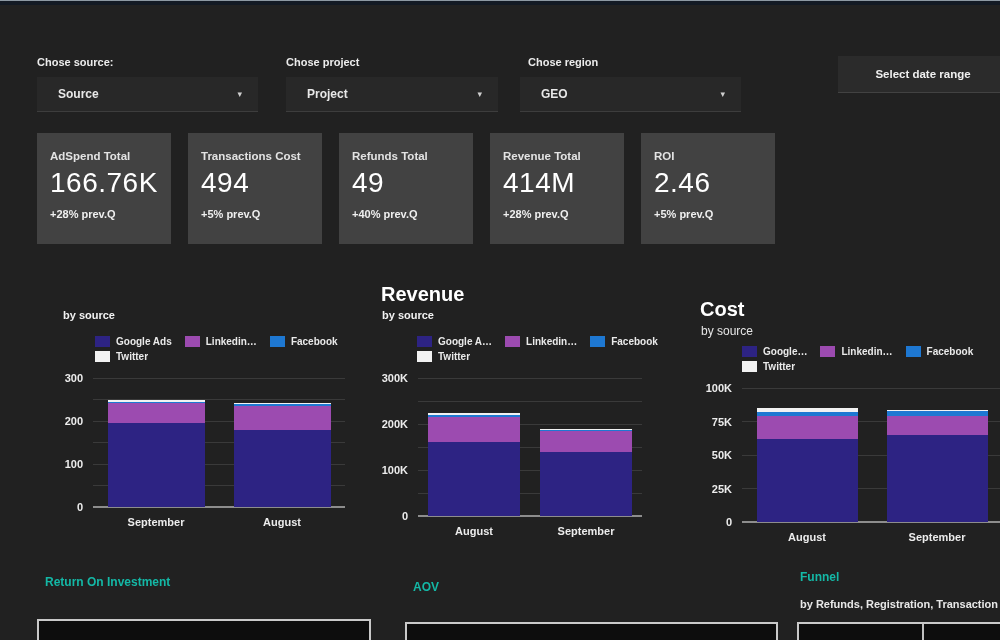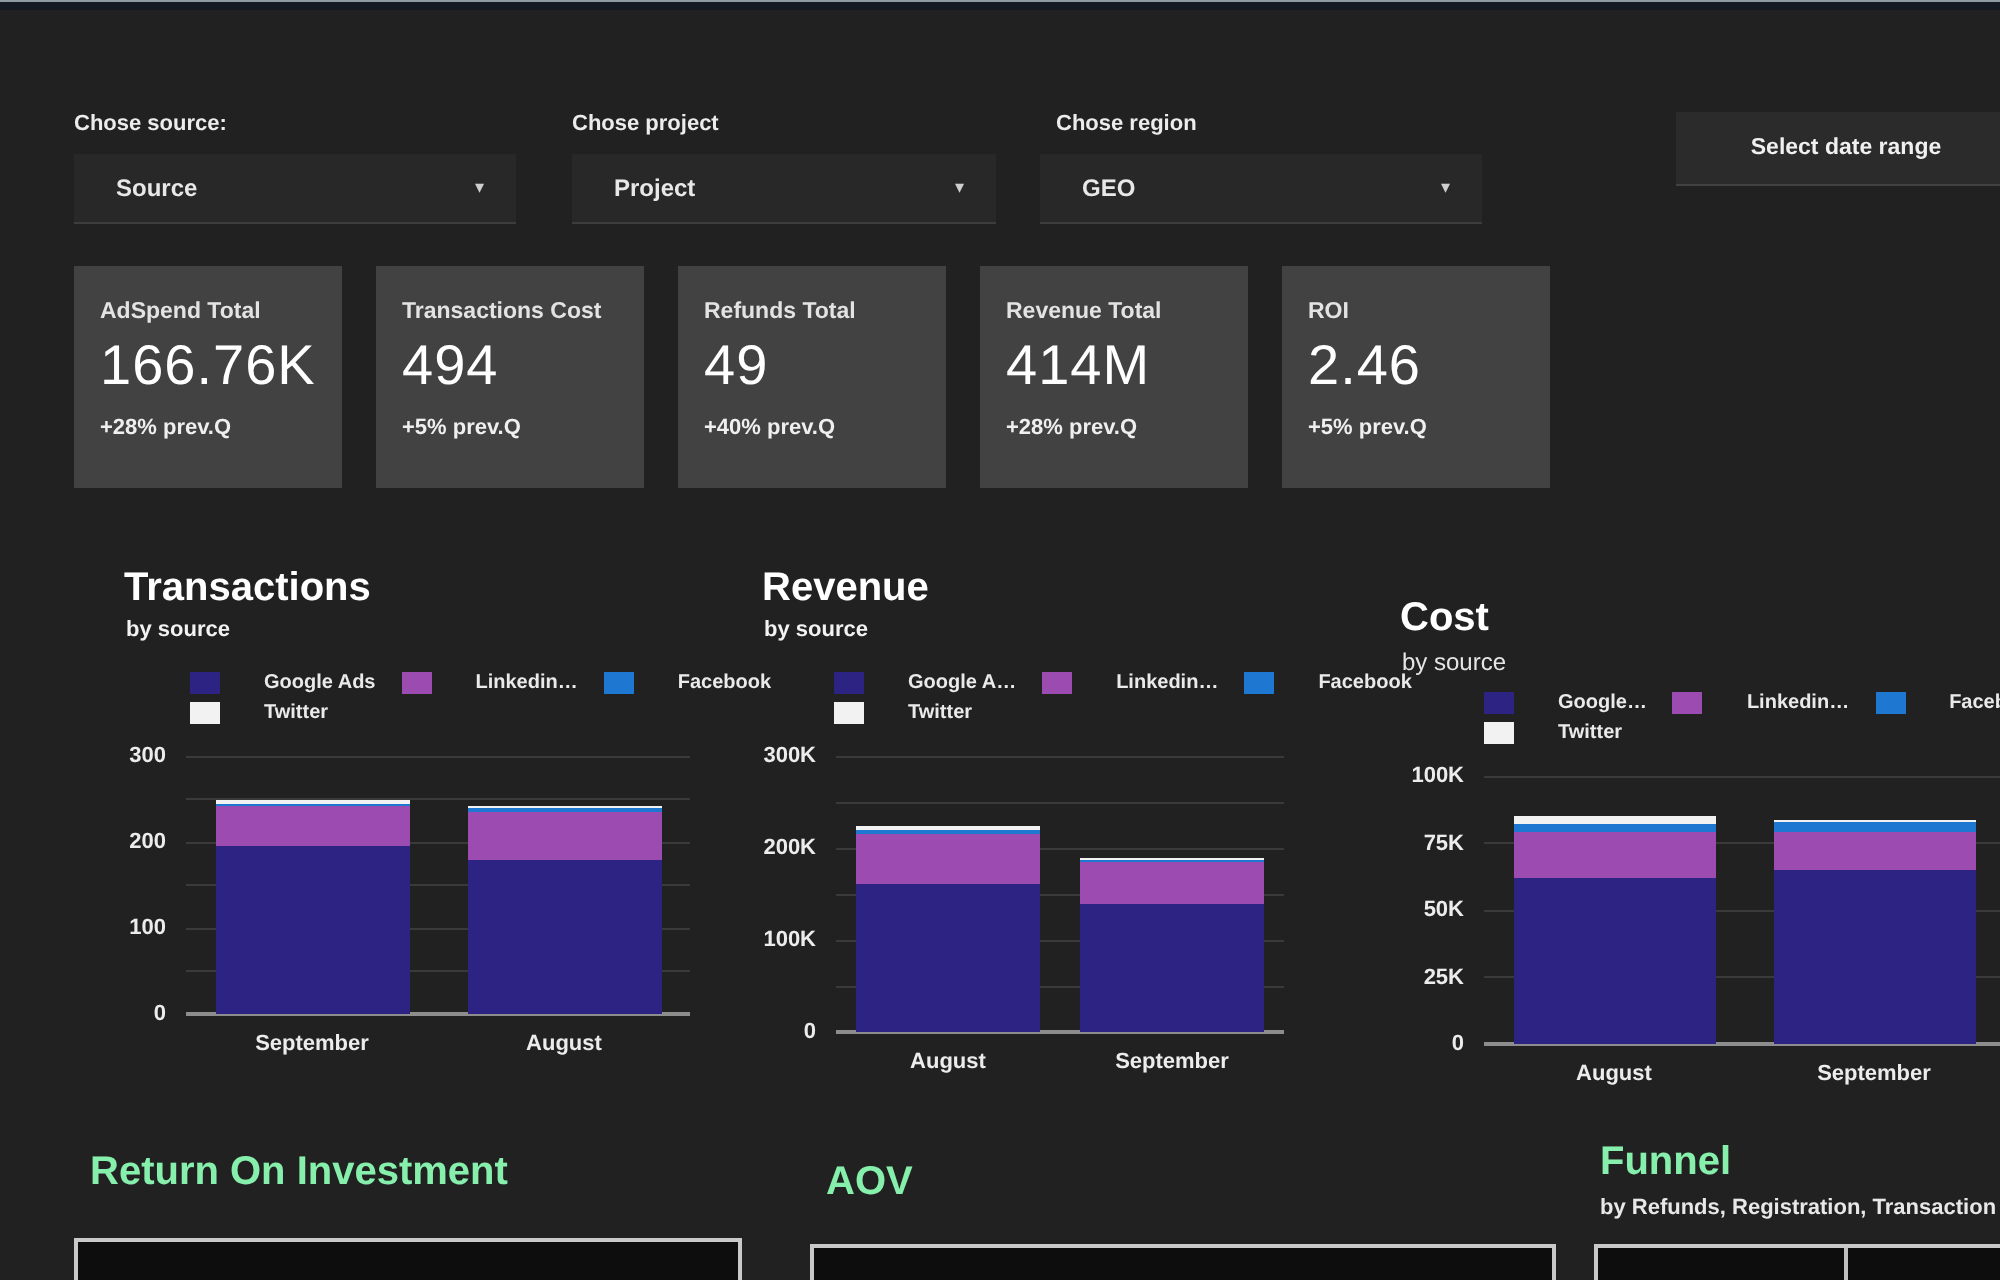--- a/index.html
+++ b/index.html
@@ -24,31 +24,31 @@
   .kpi .t{font-size:11.5px;font-weight:bold;color:#e3e3e3;}
   .kpi .v{font-size:28px;font-weight:400;color:#fff;margin-top:5px;letter-spacing:.5px;}
   .kpi .d{font-size:11px;font-weight:bold;color:#efefef;margin-top:9px;}
   
   .chart{position:absolute;}
   .c-title{position:absolute;left:0;top:5px;font-size:20px;font-weight:bold;color:#fff;white-space:nowrap;}
   .c-sub{position:absolute;left:1px;top:31px;font-size:11px;font-weight:bold;color:#f2f2f2;}
   .chart.sub-normal .c-sub{font-weight:400;font-size:12px;color:#e6e6e6;}
   .legend{position:absolute;}
   .lg-row{display:flex;gap:13px;margin-bottom:4px;}
-  .lg-item{display:flex;align-items:center;gap:22px;}
+  .lg-item{display:flex;align-items:center;gap:6px;}
   .chip{width:15px;height:11px;display:inline-block;}
   .lg-label{font-size:10px;font-weight:bold;color:#eaeaea;white-space:nowrap;}
   .plot{position:absolute;}
   .gridline{position:absolute;left:0;right:0;height:1px;background:#3a3a3a;}
   .baseline{position:absolute;left:0;right:0;bottom:-1px;height:2px;background:#8d8d8d;}
   .seg{position:absolute;}
   .ytick{position:absolute;left:0;height:14px;line-height:14px;text-align:right;font-size:11px;font-weight:bold;color:#ececec;}
   .xtick{position:absolute;height:14px;line-height:14px;text-align:center;font-size:11px;font-weight:bold;color:#ececec;}
   
-  .b-title{position:absolute;font-size:20px;font-weight:bold;color:#86efac;white-space:nowrap;}
+  .b-title{position:absolute;font-size:12px;font-weight:bold;color:#14b8a6;white-space:nowrap;}
   .b-sub{position:absolute;font-size:11px;font-weight:bold;color:#e8e8e8;white-space:nowrap;}
   .b-box{position:absolute;height:60px;background:#0d0d0d;border:2px solid #c9c9c9;box-sizing:border-box;}
   .b-divider{position:absolute;top:0;bottom:0;width:2px;background:#c0c0c0;}
 </style>
 </head>
 <body>
 
 <div class="page">
 
   <div class="topstrip"></div>
@@ -97,21 +97,20 @@
       <div class="d">+28% prev.Q</div>
     </div>
     <div class="kpi">
       <div class="t">ROI</div>
       <div class="v">2.46</div>
       <div class="d">+5% prev.Q</div>
     </div>
   </div>
 
   <div class="chart" style="left:62px;top:278px;width:290px;height:285px;">
-    <div class="c-title">Transactions</div>
     <div class="c-sub">by source</div>
     <div class="legend" style="left: 33px; top: 58px;">
         <div class="lg-row">
           <span class="lg-item">
             <span class="chip" style="background: rgb(45, 35, 131);"></span>
             <span class="lg-label">Google Ads</span>
           </span>
           <span class="lg-item">
             <span class="chip" style="background: rgb(156, 75, 176);"></span>
             <span class="lg-label">Linkedin…</span>

